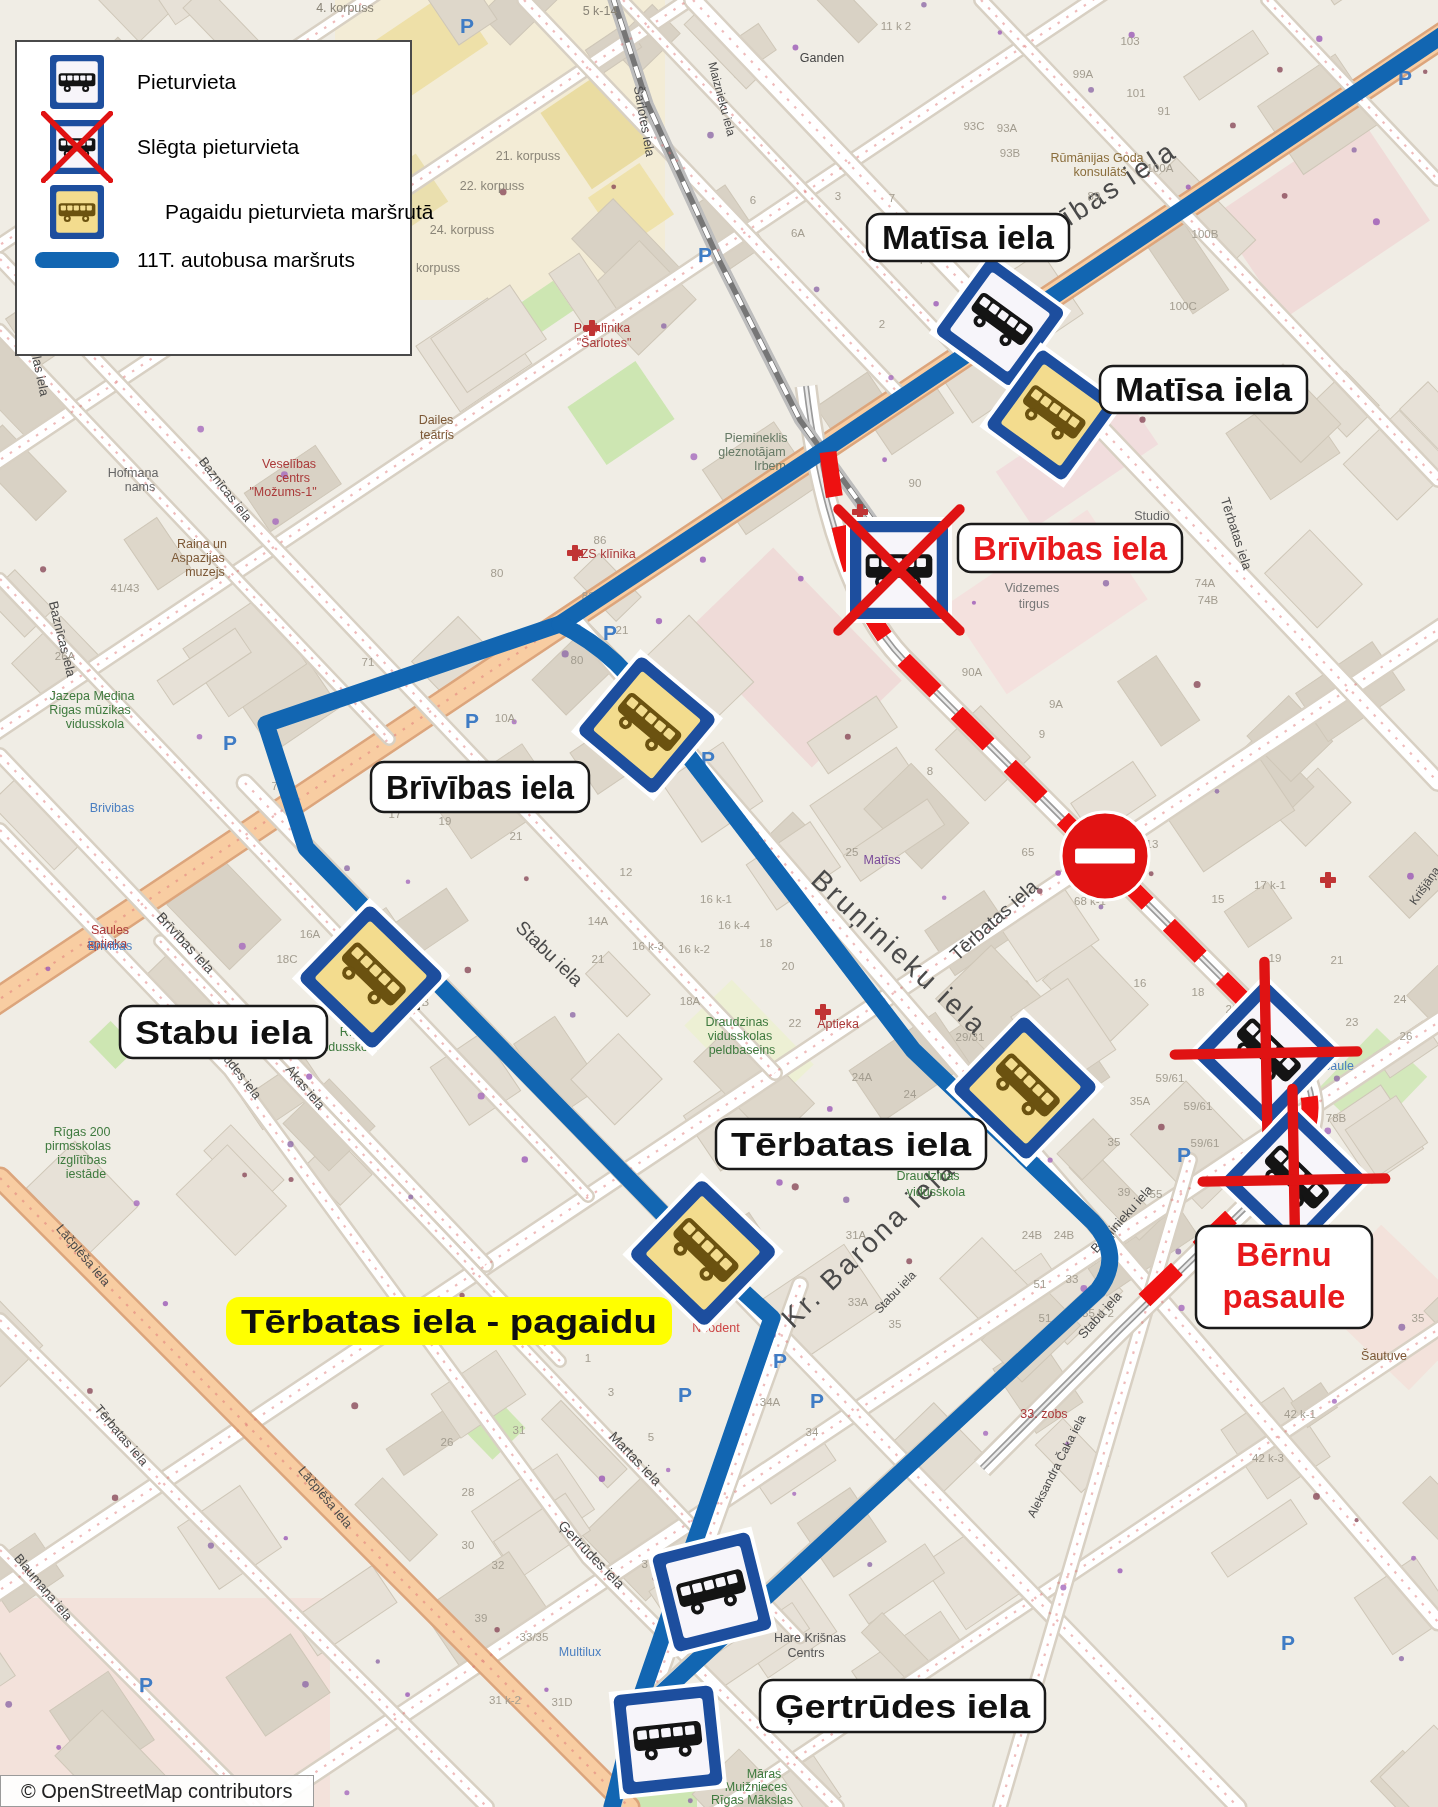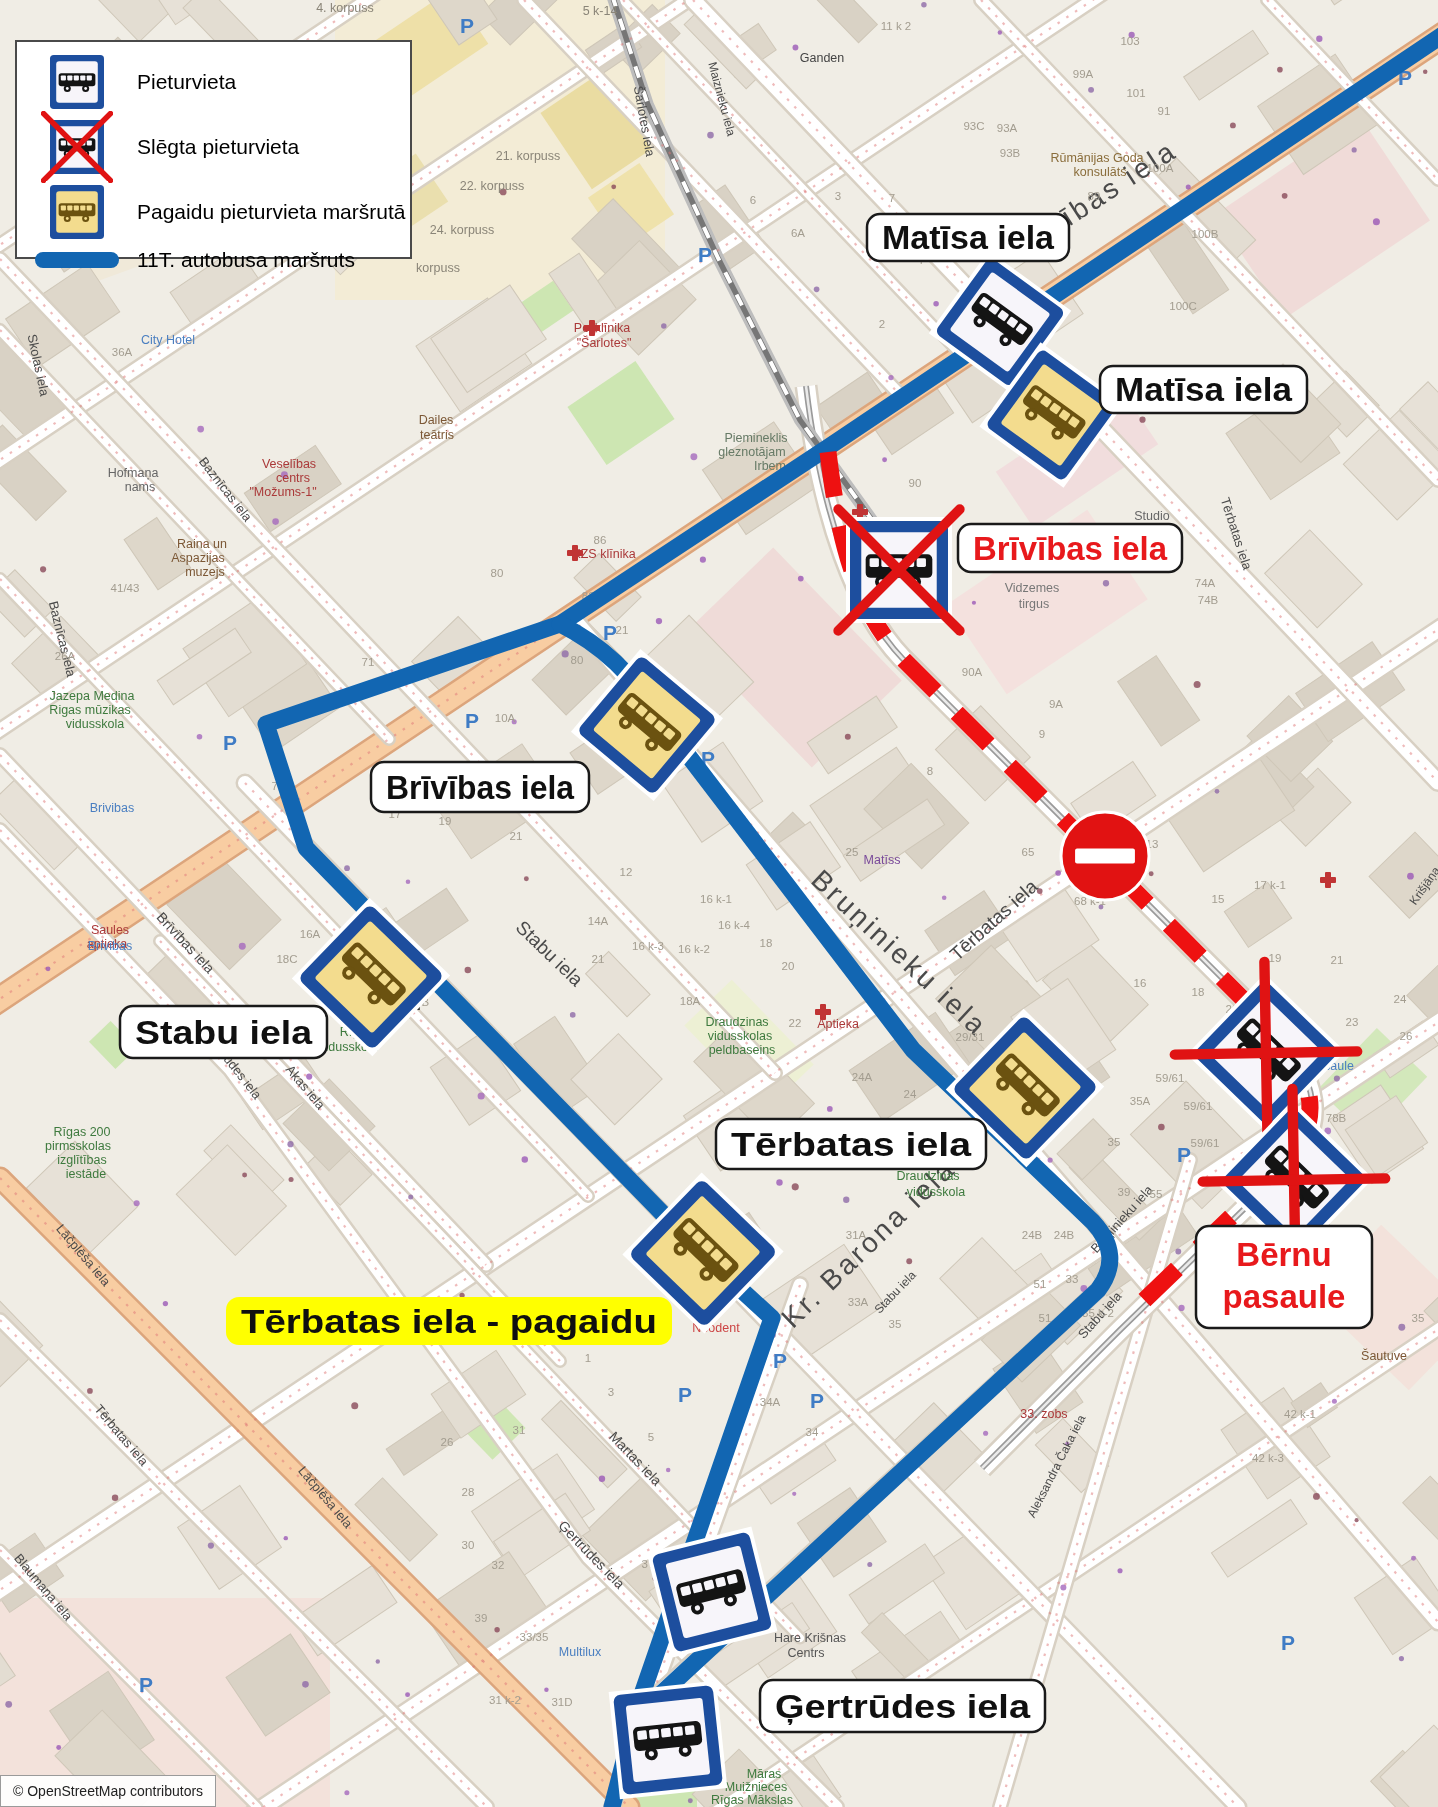--- a/index.html
+++ b/index.html
@@ -1,27 +1,27 @@
 <!DOCTYPE html>
 <html lang="lv"><head>
 <meta charset="utf-8">
 <title>Map</title>
 <style>
   html,body{margin:0;padding:0;background:#fff;}
   .stage{position:relative;width:1438px;height:1807px;overflow:hidden;
          background:#f0ede5;font-family:"Liberation Sans",sans-serif;}
   svg text{font-family:"Liberation Sans",sans-serif;}
-  .legend-panel{position:absolute;left:15px;top:40px;width:397px;height:219px;
+  .legend-panel{position:absolute;left:15px;top:40px;width:397px;height:316px;
     background:#fff;border:2px solid #4a4a4a;box-sizing:border-box;z-index:30;padding-left:27px;}
   .legend-row{position:absolute;left:0;width:100%;height:64px;display:flex;align-items:center;}
   .legend-ic{width:120px;display:flex;justify-content:center;align-items:center;flex:0 0 120px;}
   .legend-txt{font-size:21px;color:#000;white-space:nowrap;}
-  .attribution{position:absolute;left:0;bottom:0;height:30px;padding:0 12px;z-index:30;
+  .attribution{position:absolute;left:0;bottom:0;height:30px;padding:0 20px;z-index:30;
     background:rgba(255,255,255,.92);border:1px solid #9a9a9a;display:flex;align-items:center;
-    font-size:14px;color:#222;}
+    font-size:20px;color:#222;}
 </style>
 </head>
 <body>
 
 <div class="stage">
 
   <svg id="map" width="1438" height="1807" viewBox="0 0 1438 1807" style="position:absolute;left:0;top:0">
       <g>
         <rect x="0" y="0" width="1438" height="1807" fill="#f0ede5"></rect>
         <rect x="-165" y="-150" width="330" height="300" transform="translate(500,150) rotate(0)" fill="#f3ecd6"></rect>
@@ -939,21 +939,21 @@
                 <circle cx="16" cy="12" r="6.5" fill="#141414"></circle>
                 <circle cx="16" cy="12" r="2.6" fill="#f7f5fa"></circle>
               </g>
               <line x1="-33.48" y1="-33.48" x2="33.48" y2="33.48" stroke="#e01313" stroke-width="5.4" stroke-linecap="round"></line>
               <line x1="-33.48" y1="33.48" x2="33.48" y2="-33.48" stroke="#e01313" stroke-width="5.4" stroke-linecap="round"></line>
             </g>
           </svg>
         </span>
       <span class="legend-txt">Slēgta pieturvieta</span>
     </div>
-    <div class="legend-row" style="top:138px;">
+    <div class="legend-row" style="top:138px;gap:28px;">
       <span class="legend-ic">
           <svg width="72" height="72" viewBox="-36 -36 72 72">
             <g transform="translate(0,0) rotate(0)">
               <rect x="-31" y="-31" width="62" height="62" fill="#ffffff"></rect>
               <rect x="-27" y="-27" width="54" height="54" rx="3.7800000000000002" fill="#1d4e9e"></rect>
               <rect x="-20.79" y="-20.79" width="41.58" height="41.58" rx="3" fill="#f3dc8e"></rect>
               <g transform="scale(0.54)">
                 <rect x="-34" y="-16" width="68" height="24" rx="5" fill="#6b5210"></rect>
                 <rect x="-30" y="-12" width="9.5" height="9" rx="1.5" fill="#f3dc8e"></rect>
                 <rect x="-18" y="-12" width="9.5" height="9" rx="1.5" fill="#f3dc8e"></rect>

